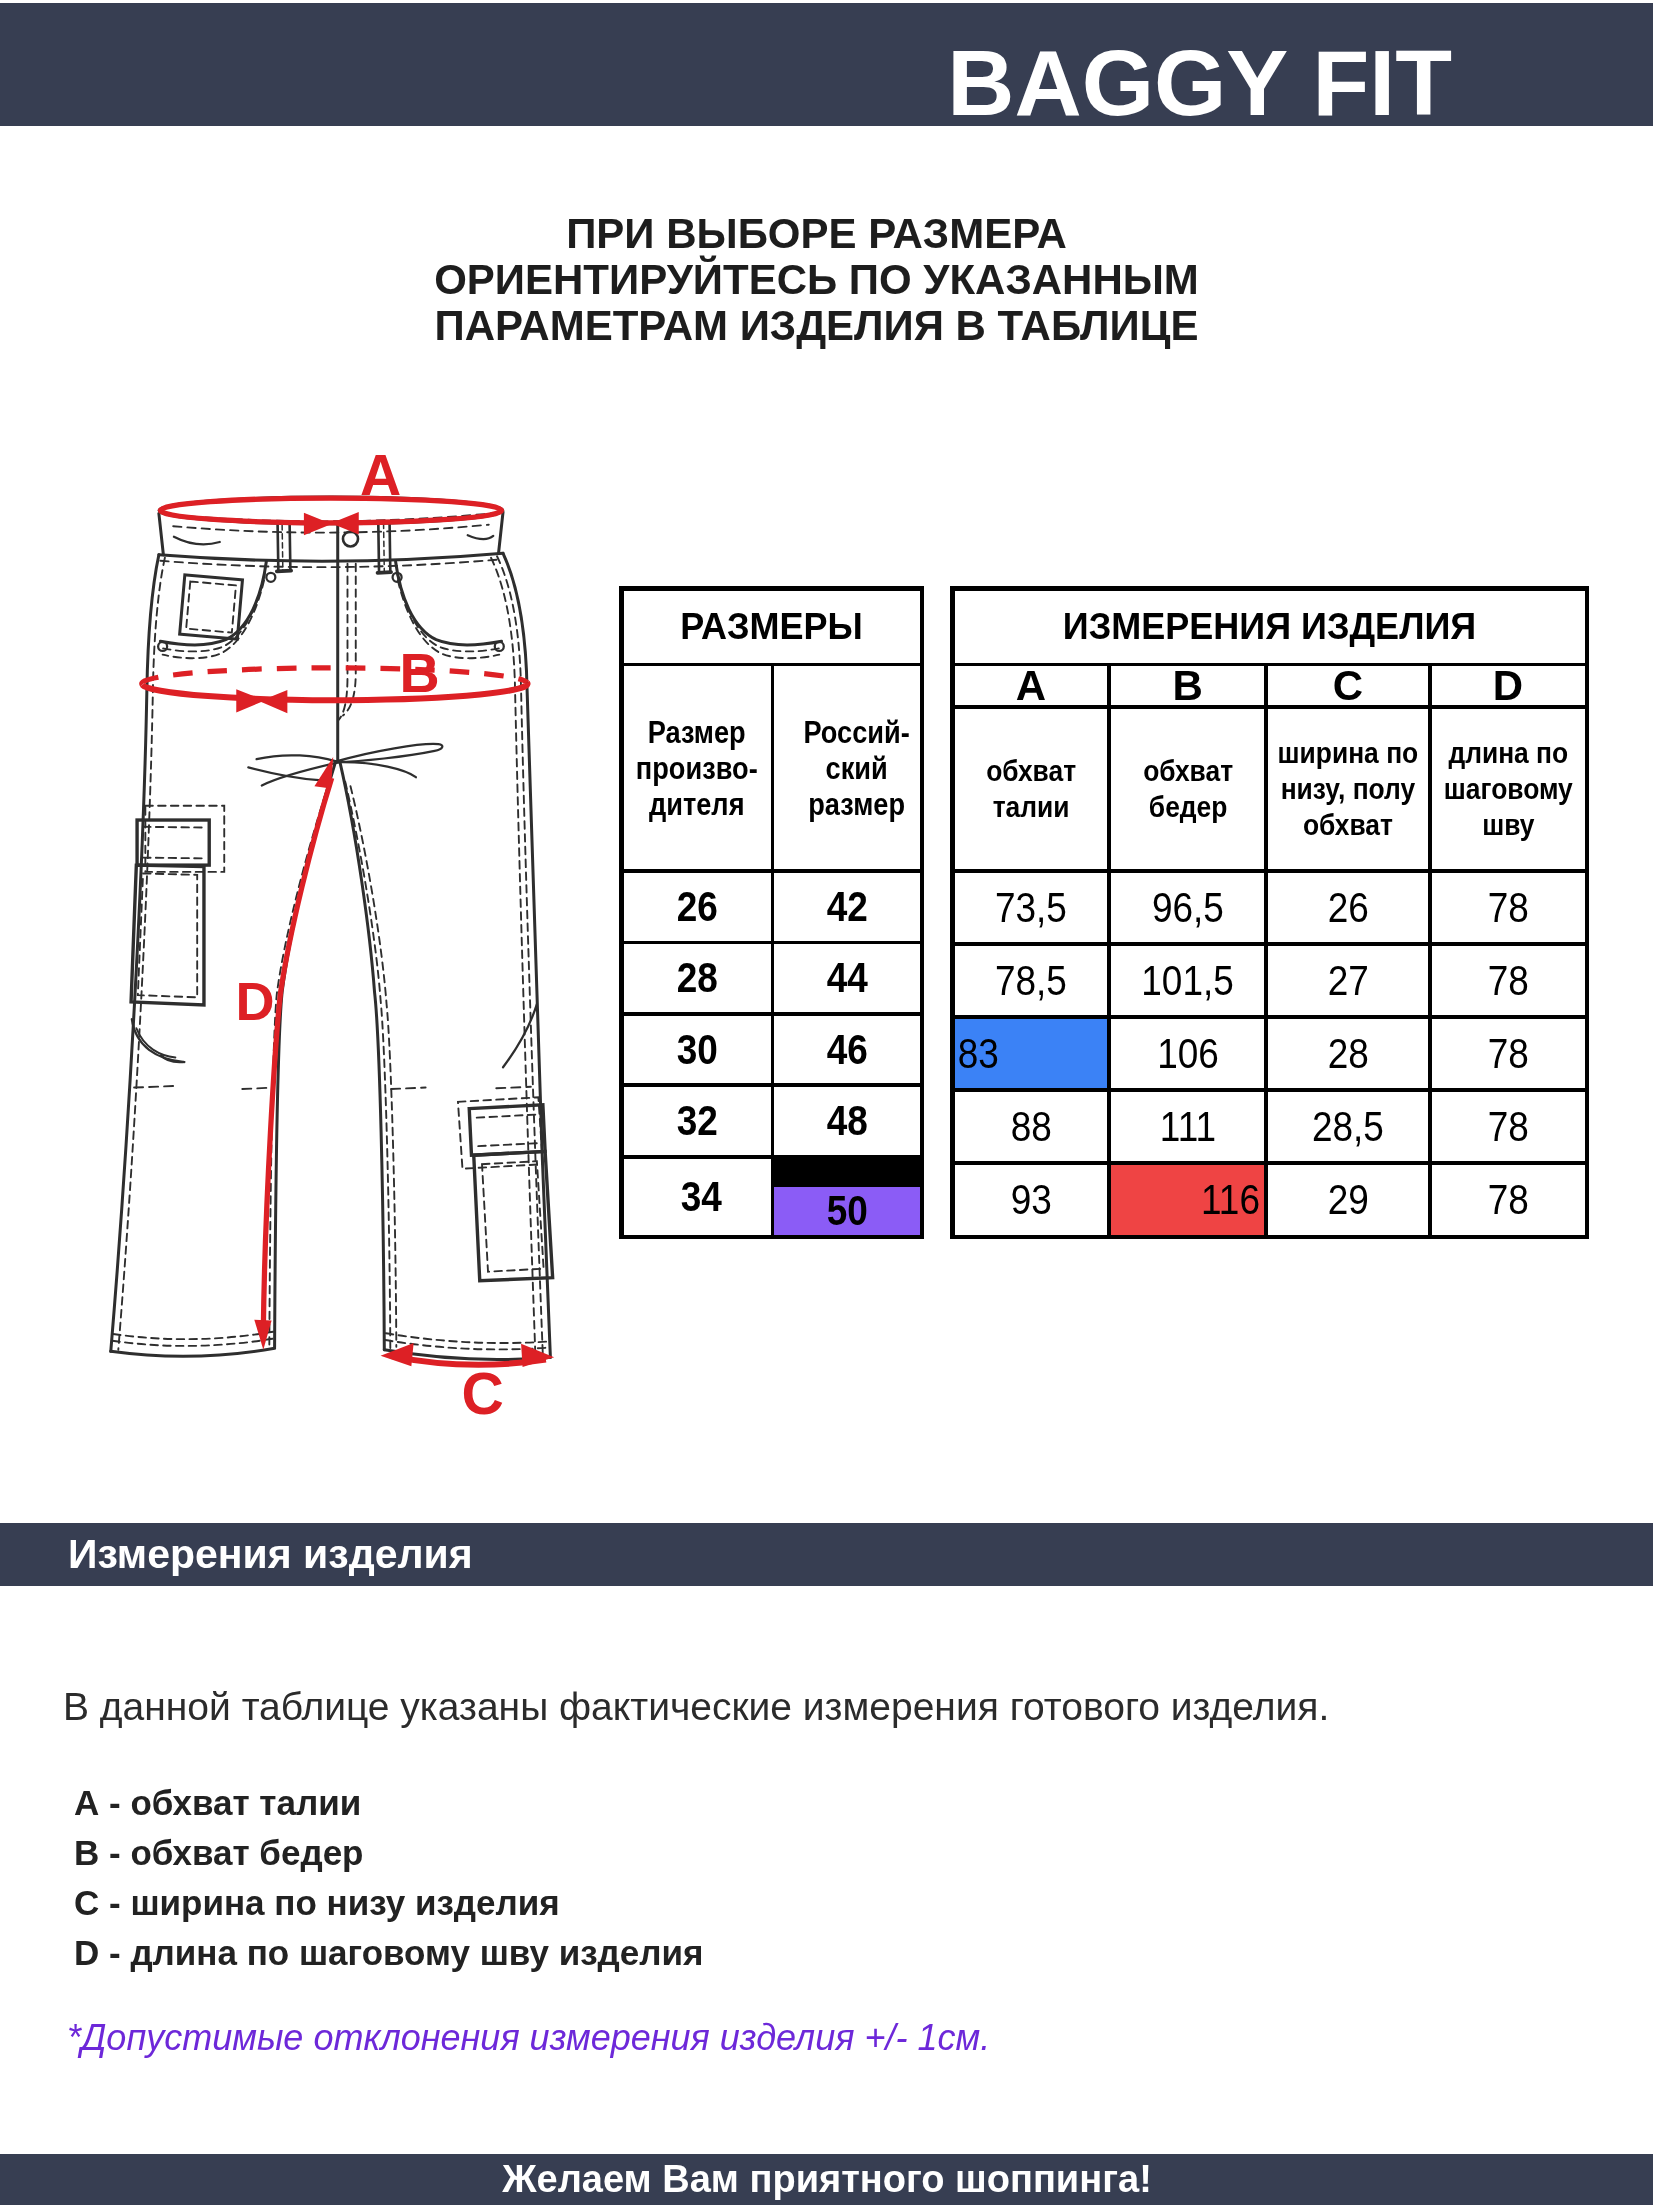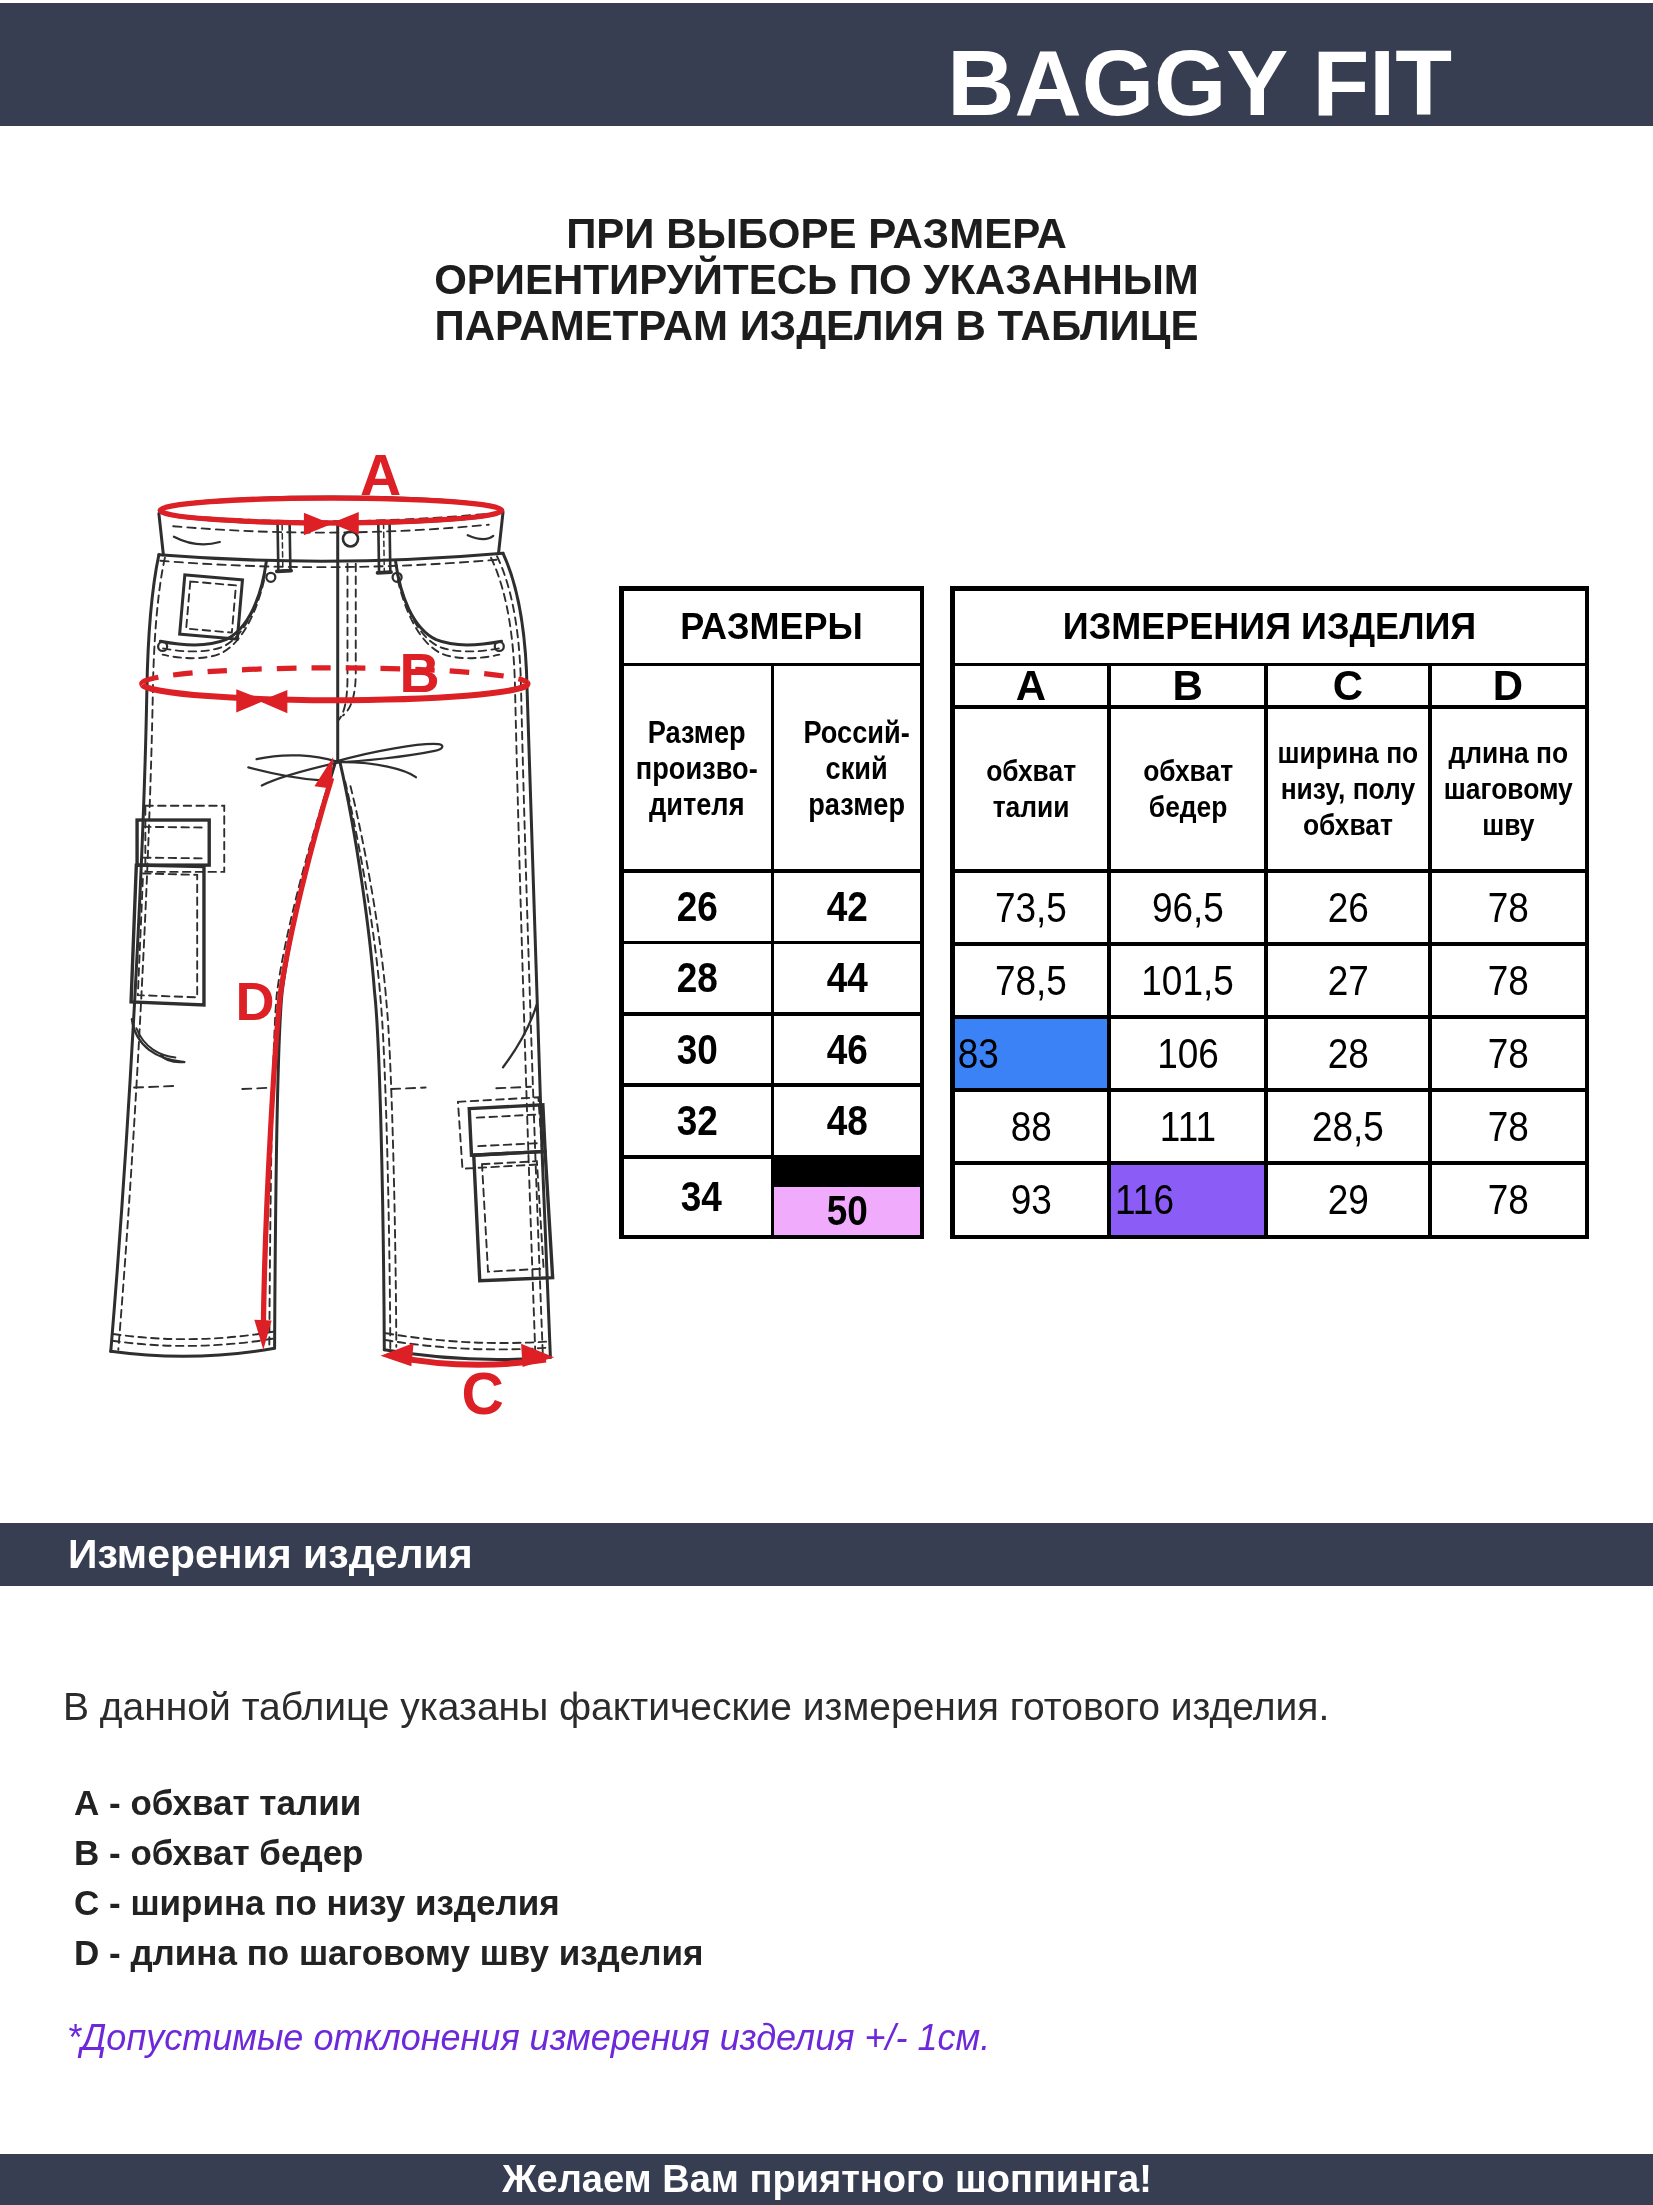--- a/index.html
+++ b/index.html
@@ -202,21 +202,21 @@
   <div style="background:#fff;display:flex;align-items:center;justify-content:center;font-weight:bold;font-size:42px;">
       <span class="sx">32</span>
     </div>
   <div style="background:#fff;display:flex;align-items:center;justify-content:center;font-weight:bold;font-size:42px;">
       <span class="sx">48</span>
     </div>
 
   <div style="background:#fff;display:flex;align-items:center;justify-content:center;font-weight:bold;font-size:42px;padding-left:8px;">
       <span class="sx">34</span>
     </div>
-  <div style="background:#f0abfc;display:flex;align-items:flex-end;justify-content:center;font-weight:bold;font-size:42px;margin-top:28px;">
+  <div style="background:#8b5cf6;display:flex;align-items:flex-end;justify-content:center;font-weight:bold;font-size:42px;margin-top:28px;">
       <span class="sx">50</span>
     </div>
 </div>
 
 <div class="abs" style="left:950px;top:586px;width:639px;height:653px;background:#000;padding:4.5px;box-sizing:border-box;display:grid;grid-template-columns:1fr 1fr 1fr 1fr;grid-template-rows:72px 39px 160px 1fr 1fr 1fr 1fr 1fr;gap:3.8px;">
 
   <div style="grid-column:1/5;background:#fff;display:flex;align-items:center;justify-content:center;font-weight:bold;font-size:36px;">ИЗМЕРЕНИЯ ИЗДЕЛИЯ</div>
 
   <div style="background:#fff;display:flex;align-items:center;justify-content:center;font-weight:bold;font-size:42px;">A</div>
   <div style="background:#fff;display:flex;align-items:center;justify-content:center;font-weight:bold;font-size:42px;">B</div>
@@ -284,21 +284,21 @@
   <div style="background:#fff;display:flex;align-items:center;justify-content:center;font-size:42px;">
       <span class="sx">28,5</span>
     </div>
   <div style="background:#fff;display:flex;align-items:center;justify-content:center;font-size:42px;">
       <span class="sx">78</span>
     </div>
 
   <div style="background:#fff;display:flex;align-items:center;justify-content:center;font-size:42px;">
       <span class="sx">93</span>
     </div>
-  <div style="background:#8b5cf6;display:flex;align-items:center;justify-content:flex-start;font-size:42px;">
+  <div style="background:#ef4444;display:flex;align-items:center;justify-content:flex-end;font-size:42px;">
       <span class="sx">116</span>
     </div>
   <div style="background:#fff;display:flex;align-items:center;justify-content:center;font-size:42px;">
       <span class="sx">29</span>
     </div>
   <div style="background:#fff;display:flex;align-items:center;justify-content:center;font-size:42px;">
       <span class="sx">78</span>
     </div>
 </div>
 

